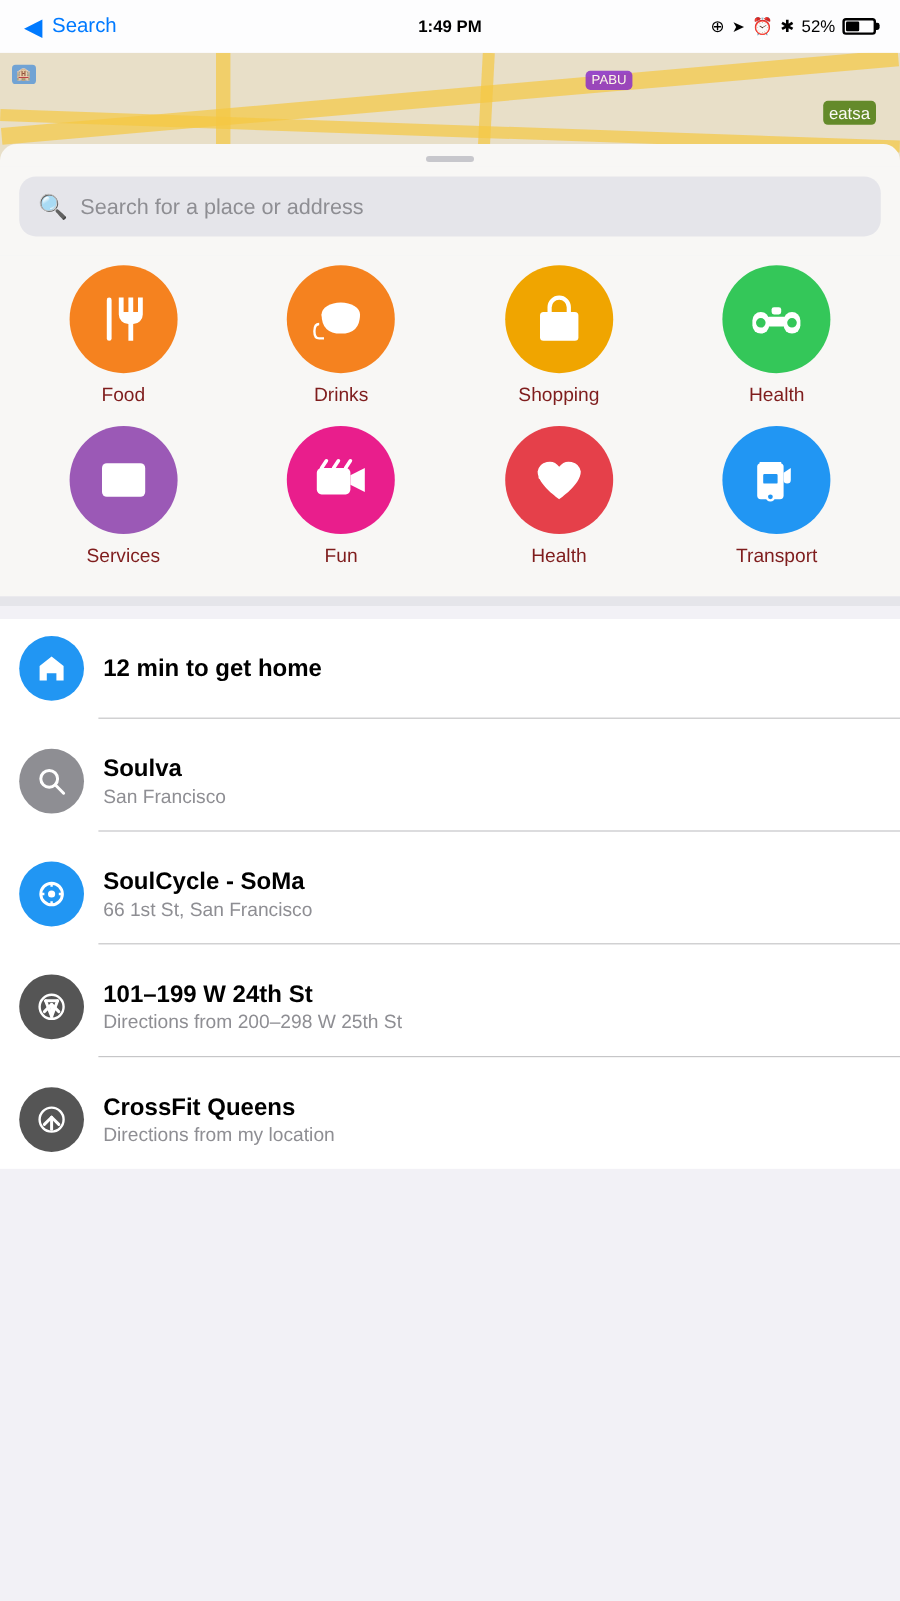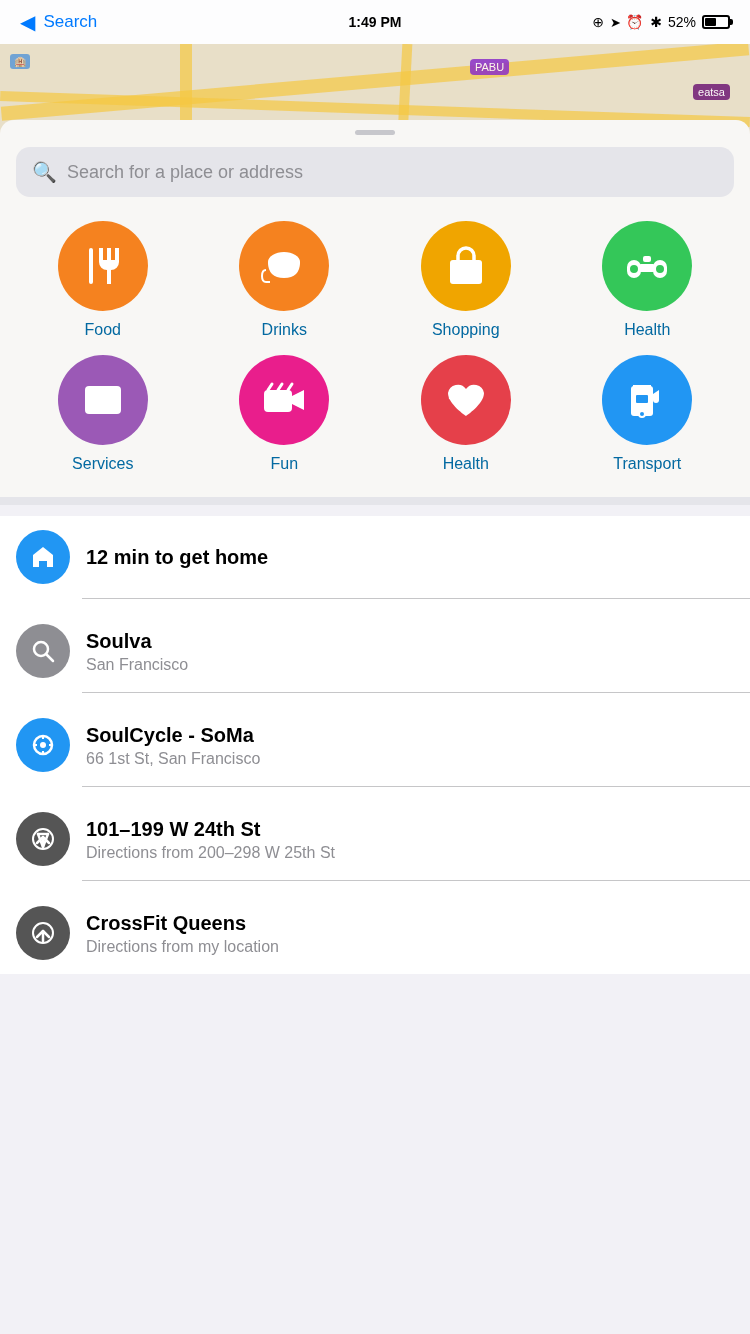--- a/index.html
+++ b/index.html
@@ -134,21 +134,21 @@
       cursor: pointer;
     }
     .category-icon {
       width: 90px; height: 90px; border-radius: 50%;
       display: flex; align-items: center; justify-content: center;
     }
     .category-icon svg {
       width: 48px; height: 48px; fill: white;
     }
     .category-label {
-      font-size: 16px; color: #0369a1; text-align: center; font-weight: 400;
+      font-size: 16px; color: #7f1d1d; text-align: center; font-weight: 400;
     }
 
     
     .divider {
       height: 1px; background: #c6c6c8; margin-left: 82px;
     }
     .divider-full {
       height: 8px; background: #e5e5ea;
     }
 
@@ -200,22 +200,22 @@
 </div>
 
 <div class="map-area">
   <div class="map-bg"></div>
 
   <div class="map-road-h" style="top:30px; left:0; width:100%; height:14px; transform:rotate(-5deg);"></div>
   <div class="map-road-h" style="top:60px; left:0; width:100%; height:10px; transform:rotate(2deg);"></div>
   <div class="map-road-v" style="left:180px; top:0; height:100%; width:12px;"></div>
   <div class="map-road-v" style="left:400px; top:0; height:100%; width:10px; transform:rotate(3deg);"></div>
 
-  <div style="position:absolute; top:15px; left:470px; background:#8B2FC9; color:white; font-size:11px; padding:2px 5px; border-radius:4px; opacity:0.85;">PABU</div>
-  <div style="position:absolute; top:40px; right:20px; background:#701a75; color:white; font-size:11px; padding:2px 5px; border-radius:4px; opacity:0.85;">eatsa</div>
+  <div style="position:absolute; top:15px; left:488px; background:#8B2FC9; color:white; font-size:11px; padding:2px 5px; border-radius:4px; opacity:0.85;">PABU</div>
+  <div style="position:absolute; top:40px; right:20px; background:#4d7c0f; color:white; font-size:14px; padding:2px 5px; border-radius:4px; opacity:0.85;">eatsa</div>
   <div style="position:absolute; top:10px; left:10px; background:#4A90D9; color:white; font-size:10px; padding:2px 4px; border-radius:3px; opacity:0.75;">🏨</div>
 </div>
 
 <div class="sheet-handle">
   <div class="handle-bar"></div>
 </div>
 
 <div class="search-container">
   <div class="search-bar">
     <span class="search-icon-wrap">🔍</span>

